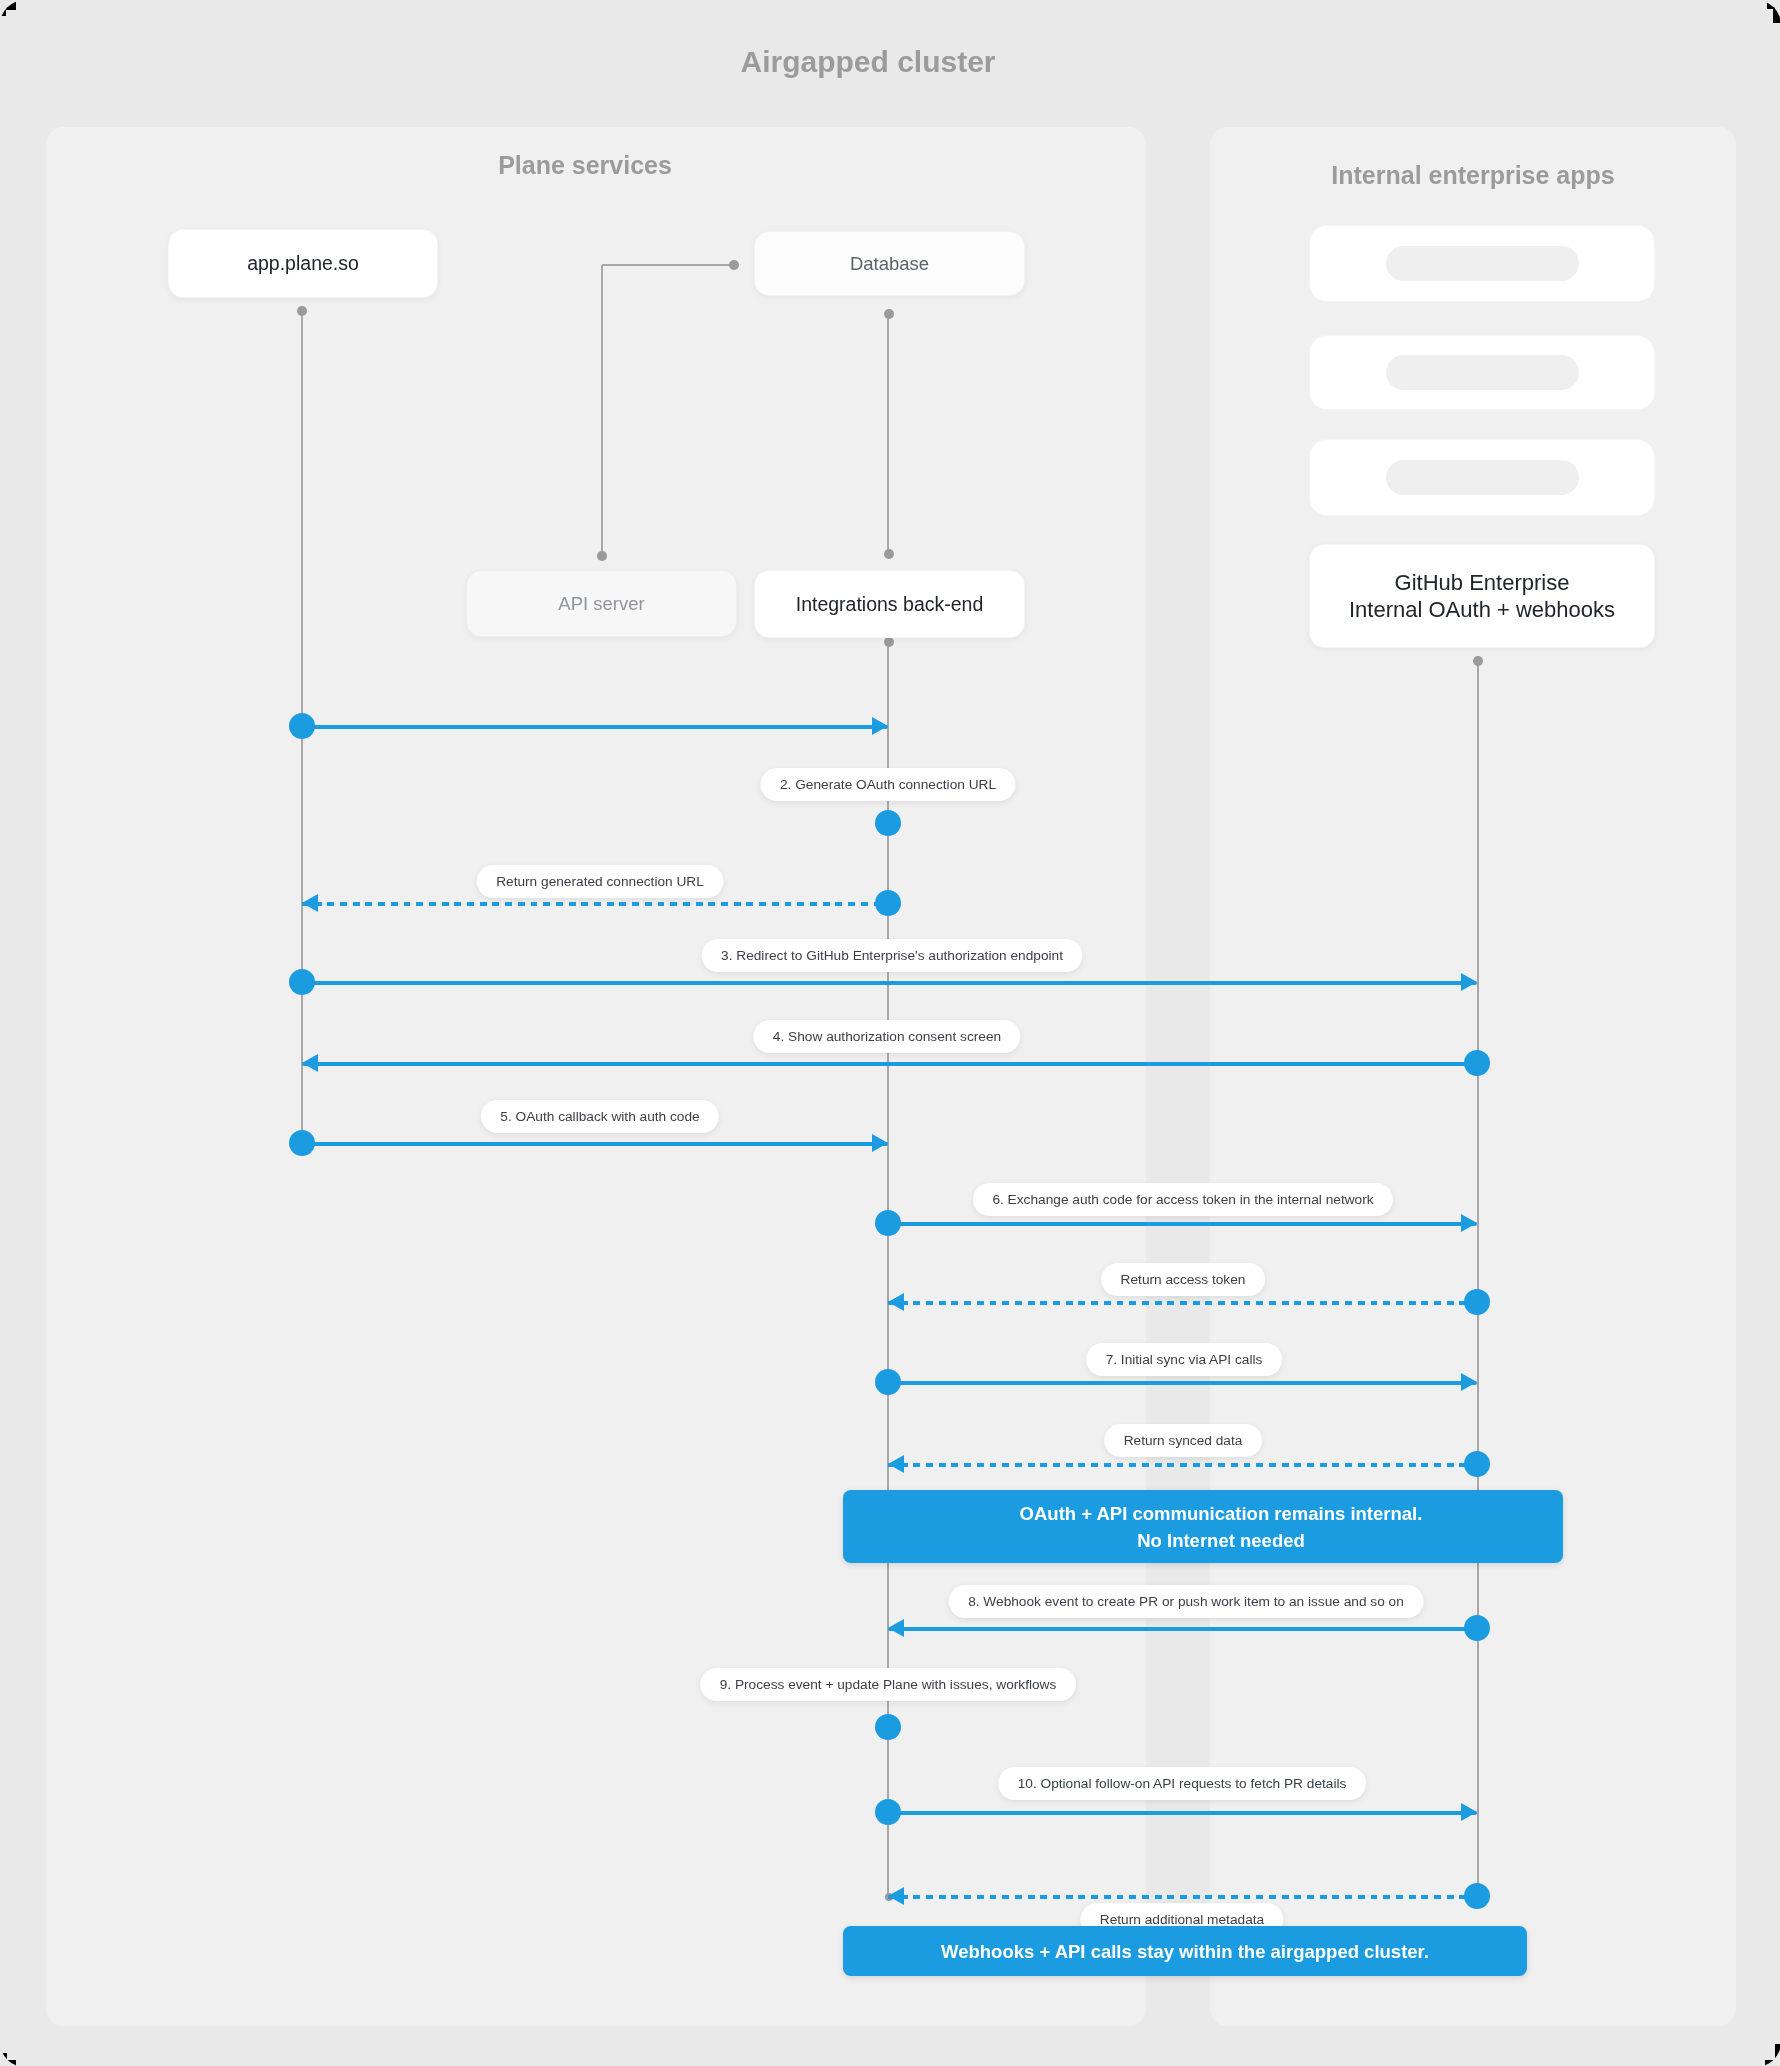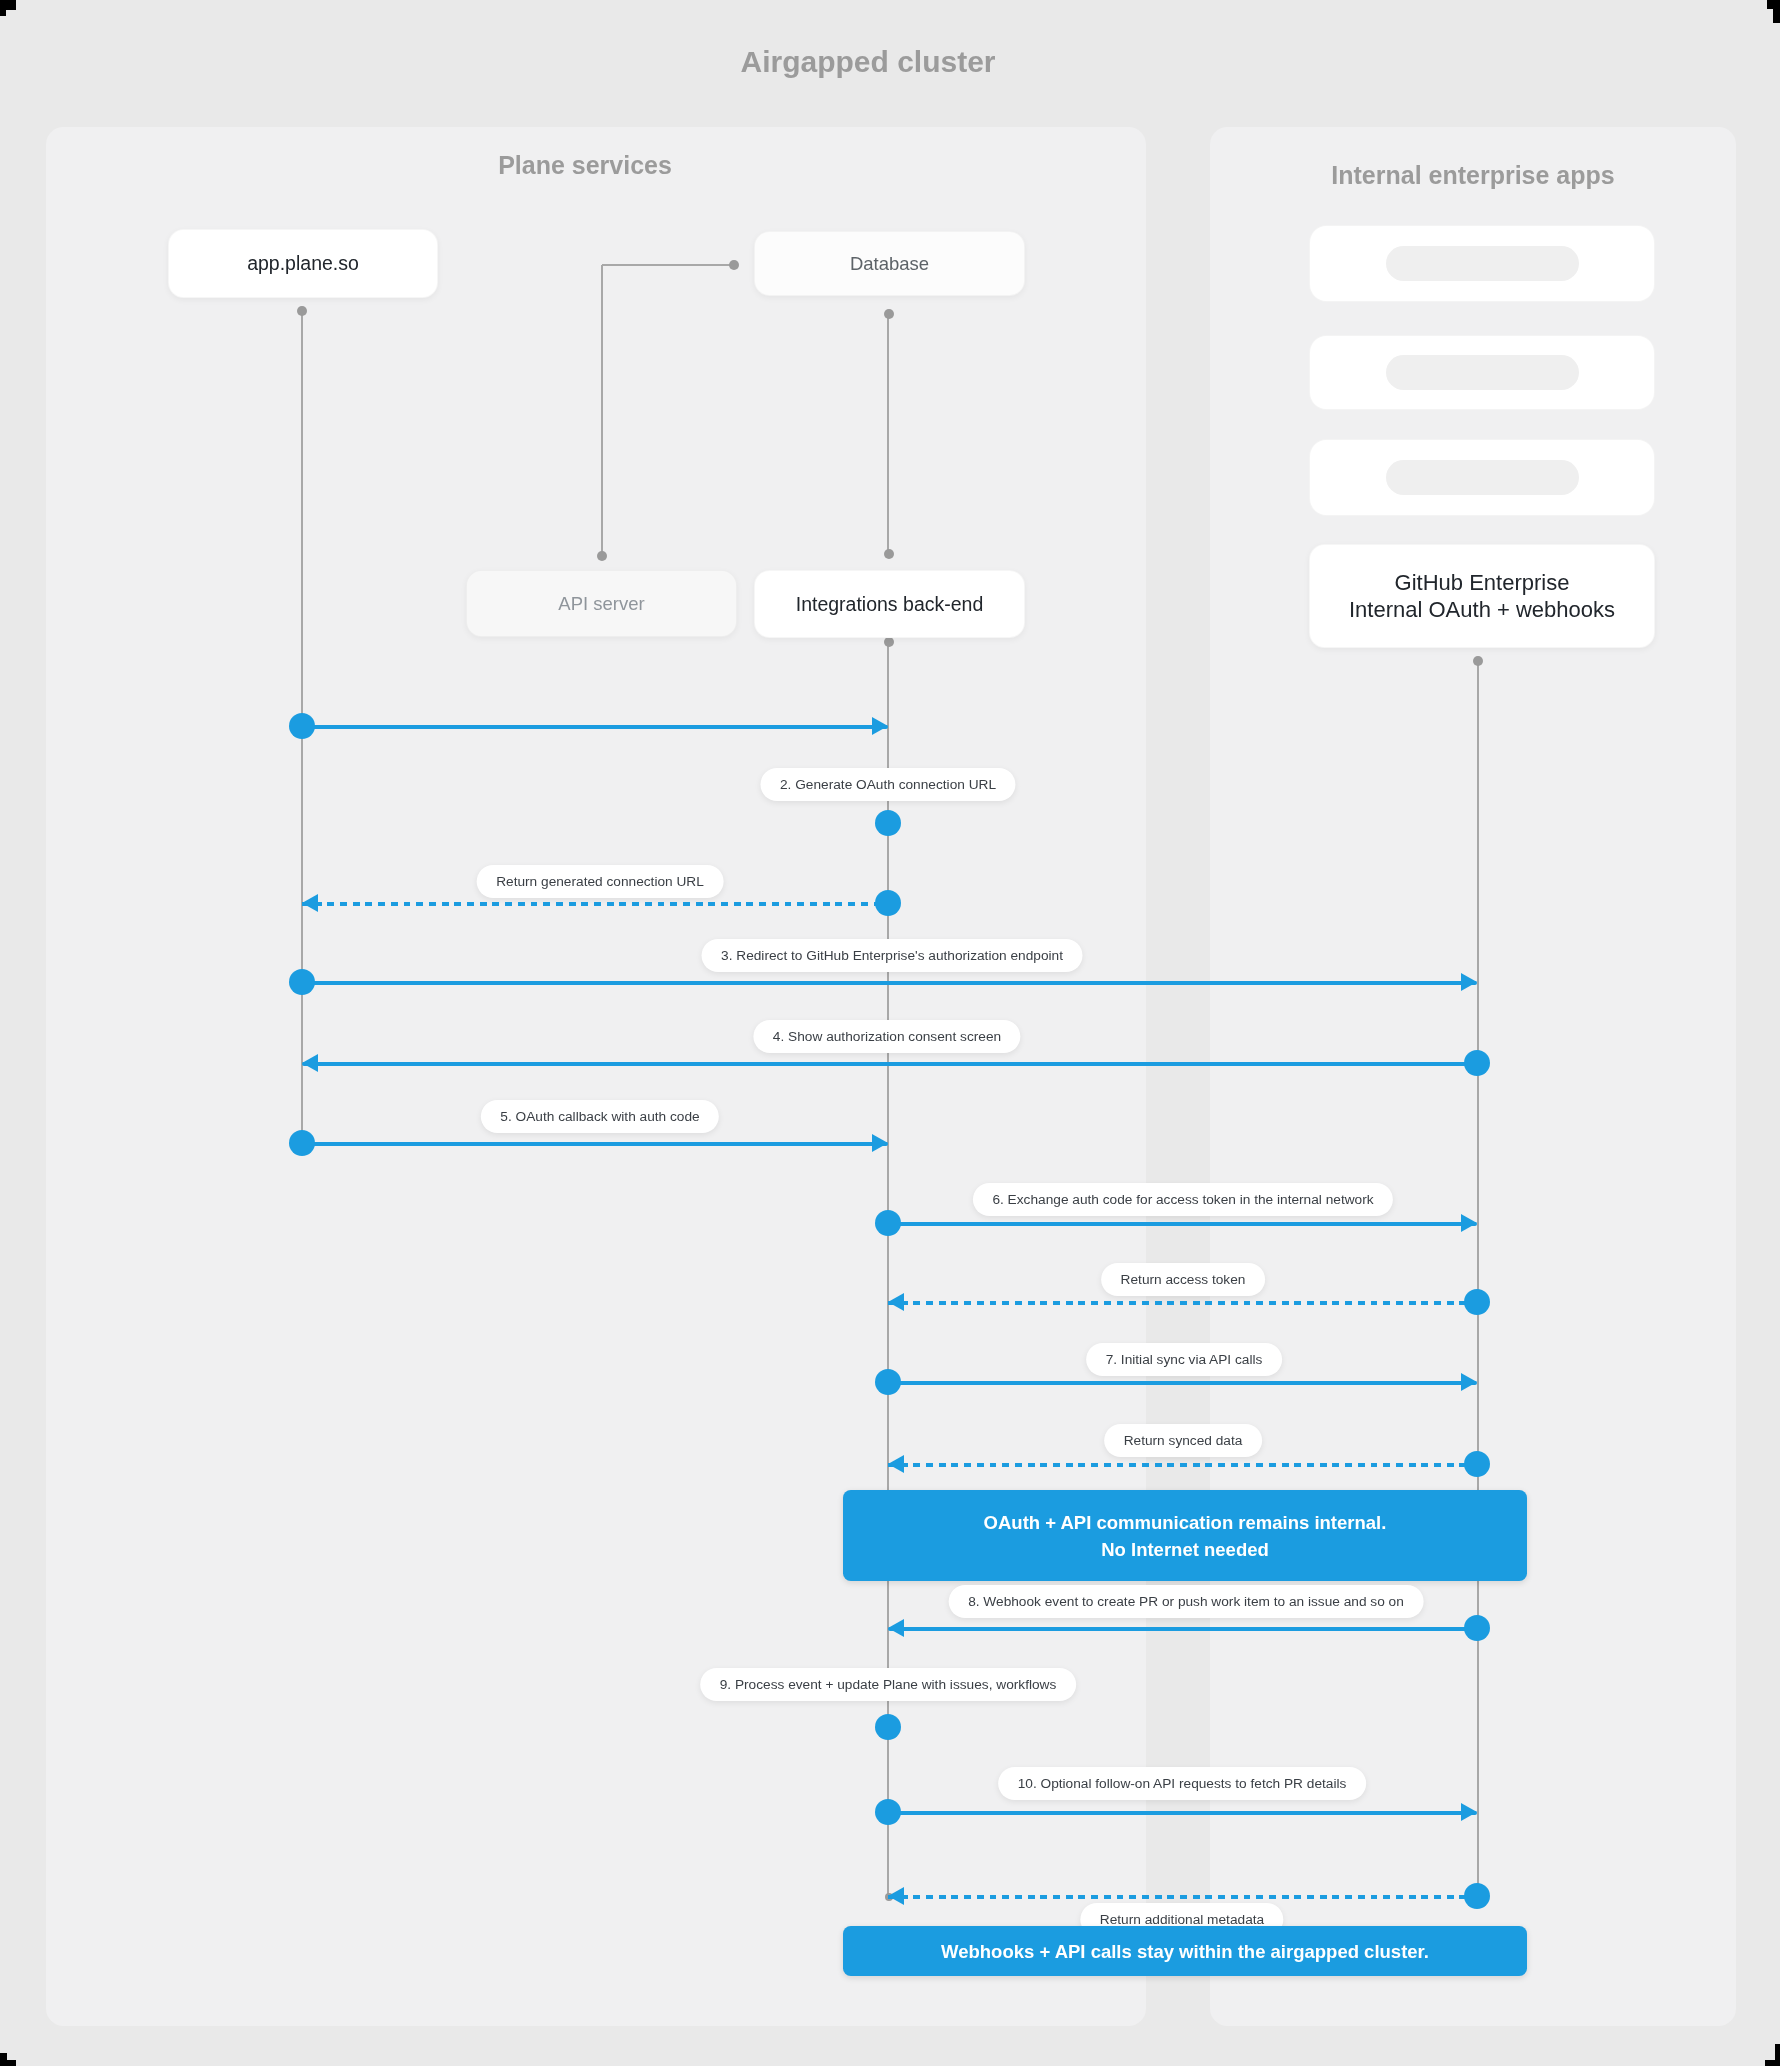--- a/index.html
+++ b/index.html
@@ -3,21 +3,21 @@
 <meta charset="utf-8">
 <style>
   :root{
     --accent:#1b9ce0; --page-bg:#e9e9e9; --panel-bg:#f0f0f1;
     --line-gray:#a8a8a8; --dot-gray:#9a9a9a; --title-gray:#9b9b9b;
     --text-dark:#21262c; --text-medium:#5d6368; --text-light:#8f959b;
     --pill-text:#3a3f45; --skeleton:#efefef; --card-white:#ffffff;
   }
   html,body{margin:0;padding:0;}
   body{background:var(--page-bg);font-family:"Liberation Sans",sans-serif;}
-  .stage{position:relative;width:1781px;height:2067px;background:var(--page-bg);overflow:hidden;}
+  .stage{position:relative;width:1781px;height:2067px;background:var(--page-bg);overflow:hidden;border-radius:25px;}
   .abs{position:absolute;}
   .title{font-size:30px;font-weight:600;color:var(--title-gray);transform:translateX(-50%);white-space:nowrap;}
   .panel{background:var(--panel-bg);border-radius:17.6px;}
   .panel-header{font-size:25px;font-weight:600;color:var(--title-gray);transform:translateX(-50%);white-space:nowrap;}
   .actor-box{background:var(--card-white);border-radius:15.6px;box-shadow:0 2px 5.9px rgba(0,0,0,.05);
     display:flex;align-items:center;justify-content:center;text-align:center;
     font-size:19.5px;font-weight:500;color:var(--text-dark);border:1px solid rgba(0,0,0,.035);}
   .actor-box.muted{background:#f7f7f7;color:var(--text-light);font-size:18.5px;}
   .actor-box.soft{background:#fcfcfc;color:var(--text-medium);font-size:18.5px;}
   .actor-box.two-line{flex-direction:column;font-size:22px;line-height:27px;}
@@ -145,21 +145,21 @@
   <div class="abs msg-pill" style="left:1184px;top:1343px;">7. Initial sync via API calls</div>
   <div class="abs arrow-line" style="left:888px;top:1381px;width:589px;"></div>
   <div class="abs bdot" style="left:875px;top:1369px;"></div>
   <div class="abs head-right" style="left:1461px;top:1373px;"></div>
 
   <div class="abs msg-pill" style="left:1183px;top:1424px;">Return synced data</div>
   <div class="abs arrow-line dashed" style="left:888px;top:1463px;width:589px;"></div>
   <div class="abs bdot" style="left:1464px;top:1451px;"></div>
   <div class="abs head-left" style="left:888px;top:1455px;"></div>
 
-  <div class="abs banner" style="left:843px;top:1490px;width:684px;height:91px;">
+  <div class="abs banner" style="left:843px;top:1490px;width:684px;height:73px;padding-left:36px;">
     <span>OAuth + API communication remains internal.</span>
     <span>No Internet needed</span>
   </div>
 
   <div class="abs msg-pill" style="left:1186px;top:1585px;">8. Webhook event to create PR  or push work item to an issue  and so on</div>
   <div class="abs arrow-line" style="left:888px;top:1627px;width:589px;"></div>
   <div class="abs bdot" style="left:1464px;top:1615px;"></div>
   <div class="abs head-left" style="left:888px;top:1619px;"></div>
 
   <div class="abs msg-pill" style="left:888px;top:1668px;">9. Process event + update Plane with issues, workflows</div>

